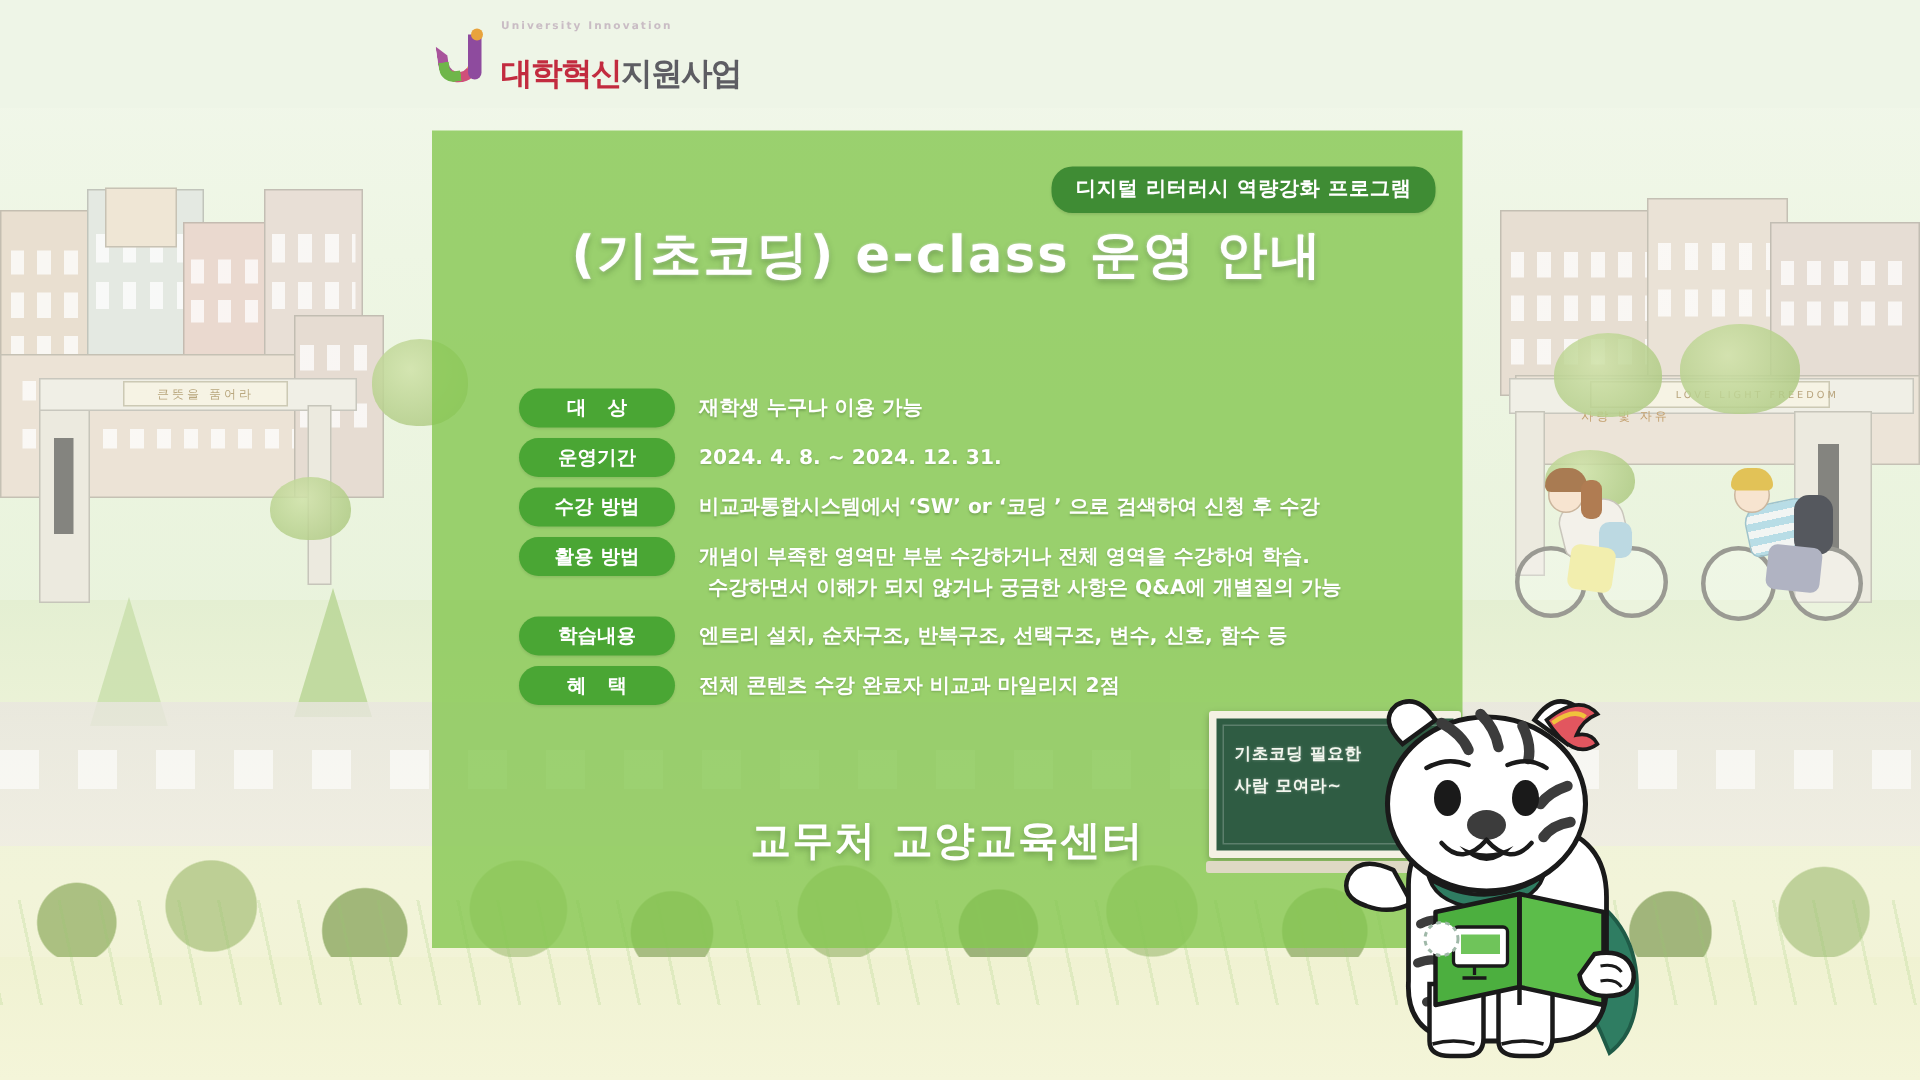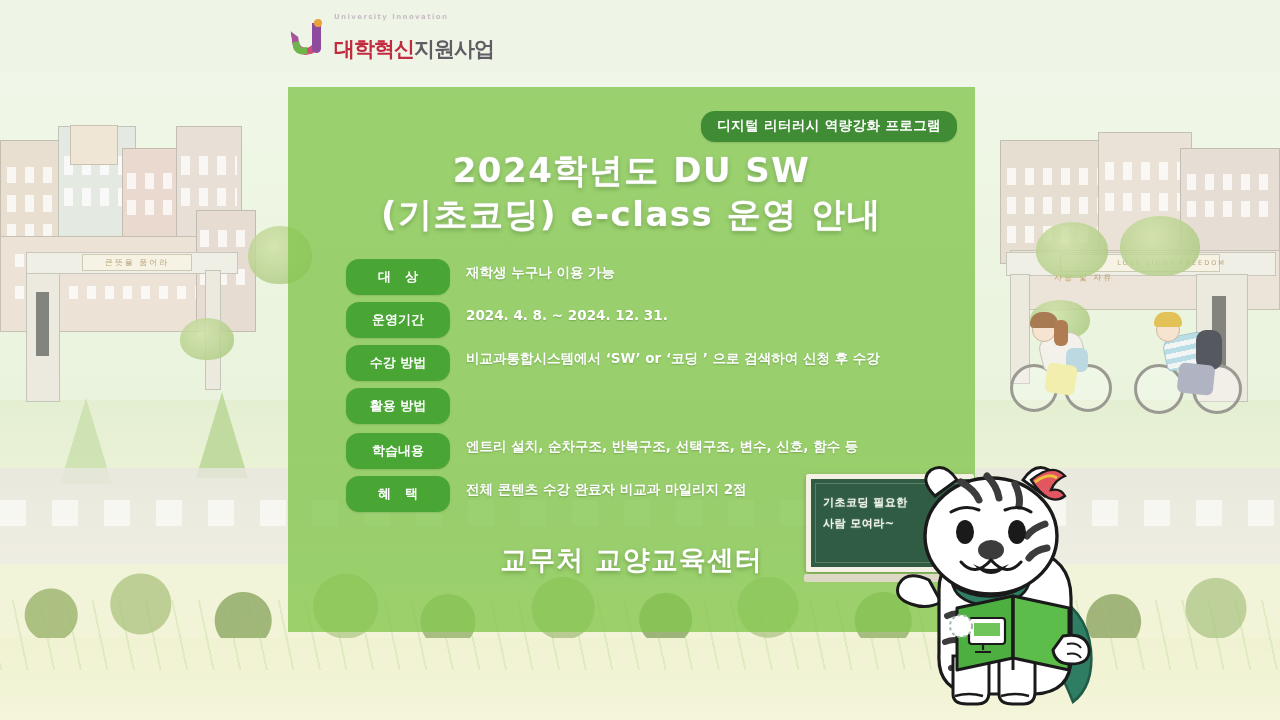--- a/index.html
+++ b/index.html
@@ -169,21 +169,21 @@
     text-shadow:0 2px 4px rgba(60,100,40,.45), 0 0 2px rgba(255,255,255,.6);
   }
   .title-l1 { font-size:34px; line-height:1.28; }
   .title-l2 { font-size:34px; line-height:1.28; }
 
   
   .info { position:absolute; left:58px; top:172px; width:600px; }
   .info-row { display:flex; align-items:flex-start; margin-bottom:7px; min-height:26px; }
   .info-row.tall { margin-bottom:9px; }
   .lbl {
-    flex:0 0 104px; height:36px; border-radius:13px;
+    flex:0 0 104px; height:26px; border-radius:13px;
     background:#4aa634; color:#ffffff;
     font-size:13px; font-weight:700;
     display:flex; align-items:center; justify-content:center;
     box-shadow:0 1px 2px rgba(0,0,0,.10);
   }
   .lbl.spaced { letter-spacing:14px; text-indent:14px; }
   .val {
     flex:1; padding-left:16px; color:#ffffff; font-size:13.5px; font-weight:700;
     line-height:1.52; text-shadow:0 1px 1.5px rgba(70,110,50,.4);
     padding-top:3px;
@@ -352,21 +352,20 @@
     </div>
   </div>
 
   <div class="panel nosel">
 
     <div class="badge-row">
       <span class="badge">디지털 리터러시 역량강화 프로그램</span>
     </div>
 
     <div class="title-block">
-      <div class="title-l1">2024학년도 DU SW</div>
       <div class="title-l2">(기초코딩) e-class 운영 안내</div>
     </div>
 
     <div class="info" id="info-table">
         <div class="info-row">
           <div class="lbl spaced">대상</div>
           <div class="val">
             <span class="ln">재학생 누구나 이용 가능</span>
           </div>
         </div>
@@ -377,20 +376,24 @@
           </div>
         </div>
         <div class="info-row">
           <div class="lbl">수강 방법</div>
           <div class="val">
             <span class="ln">비교과통합시스템에서 ‘SW’ or ‘코딩 ’ 으로 검색하여 신청 후 수강</span>
           </div>
         </div>
         <div class="info-row tall">
           <div class="lbl">활용 방법</div>
+          <div class="val">
+            <span class="ln">개념이 부족한 영역만 부분 수강하거나 전체 영역을 수강하여 학습.</span>
+            <span class="ln ln2">수강하면서 이해가 되지 않거나 궁금한 사항은 Q&amp;A에 개별질의 가능</span>
+          </div>
         </div>
         <div class="info-row">
           <div class="lbl">학습내용</div>
           <div class="val">
             <span class="ln">엔트리 설치, 순차구조, 반복구조, 선택구조, 변수, 신호, 함수 등</span>
           </div>
         </div>
         <div class="info-row">
           <div class="lbl spaced">혜택</div>
           <div class="val">

